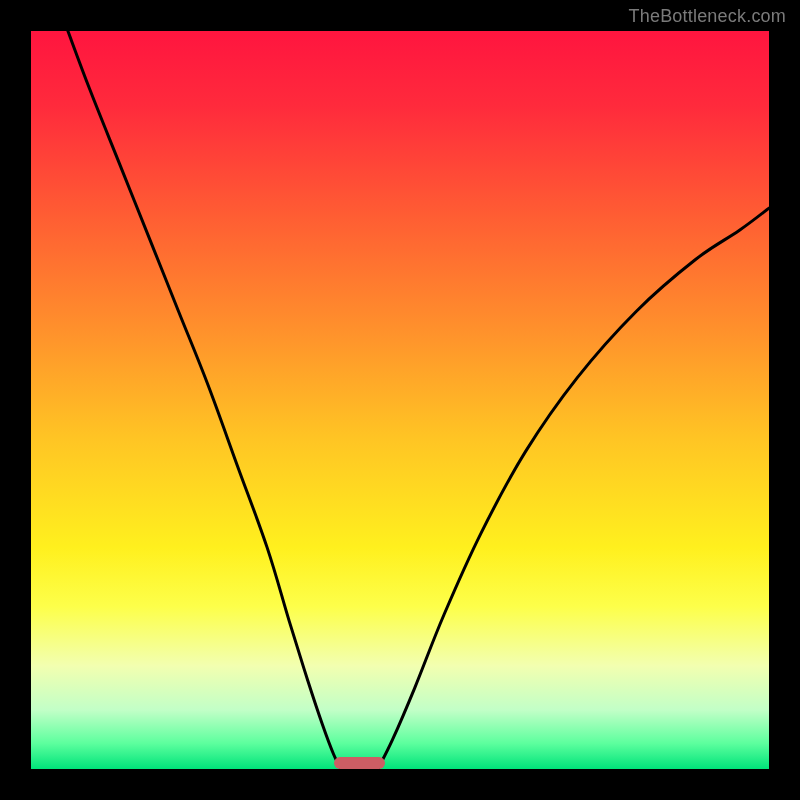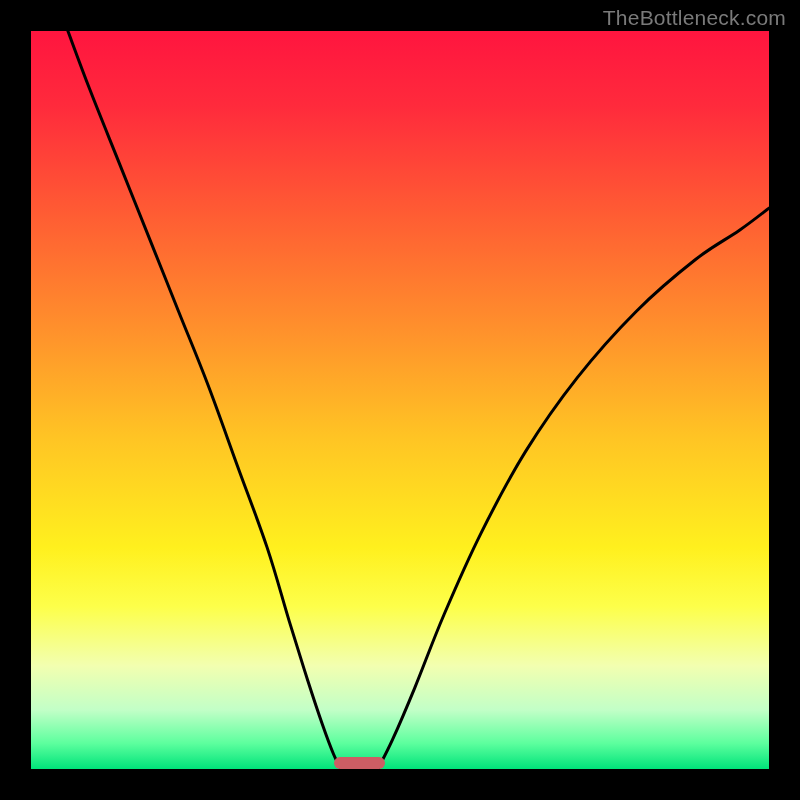--- a/index.html
+++ b/index.html
@@ -21,21 +21,21 @@
   }
   .gradient {
     position: absolute;
     inset: 0;
   }
   .watermark {
     position: absolute;
     top: 6px;
     right: 14px;
     color: #7a7a7a;
-    font-size: 21px;
+    font-size: 18px;
     letter-spacing: 0.2px;
     font-weight: 500;
   }
   svg.curves {
     position: absolute;
     inset: 0;
   }
   .marker {
     position: absolute;
     background: #cd5d64;

